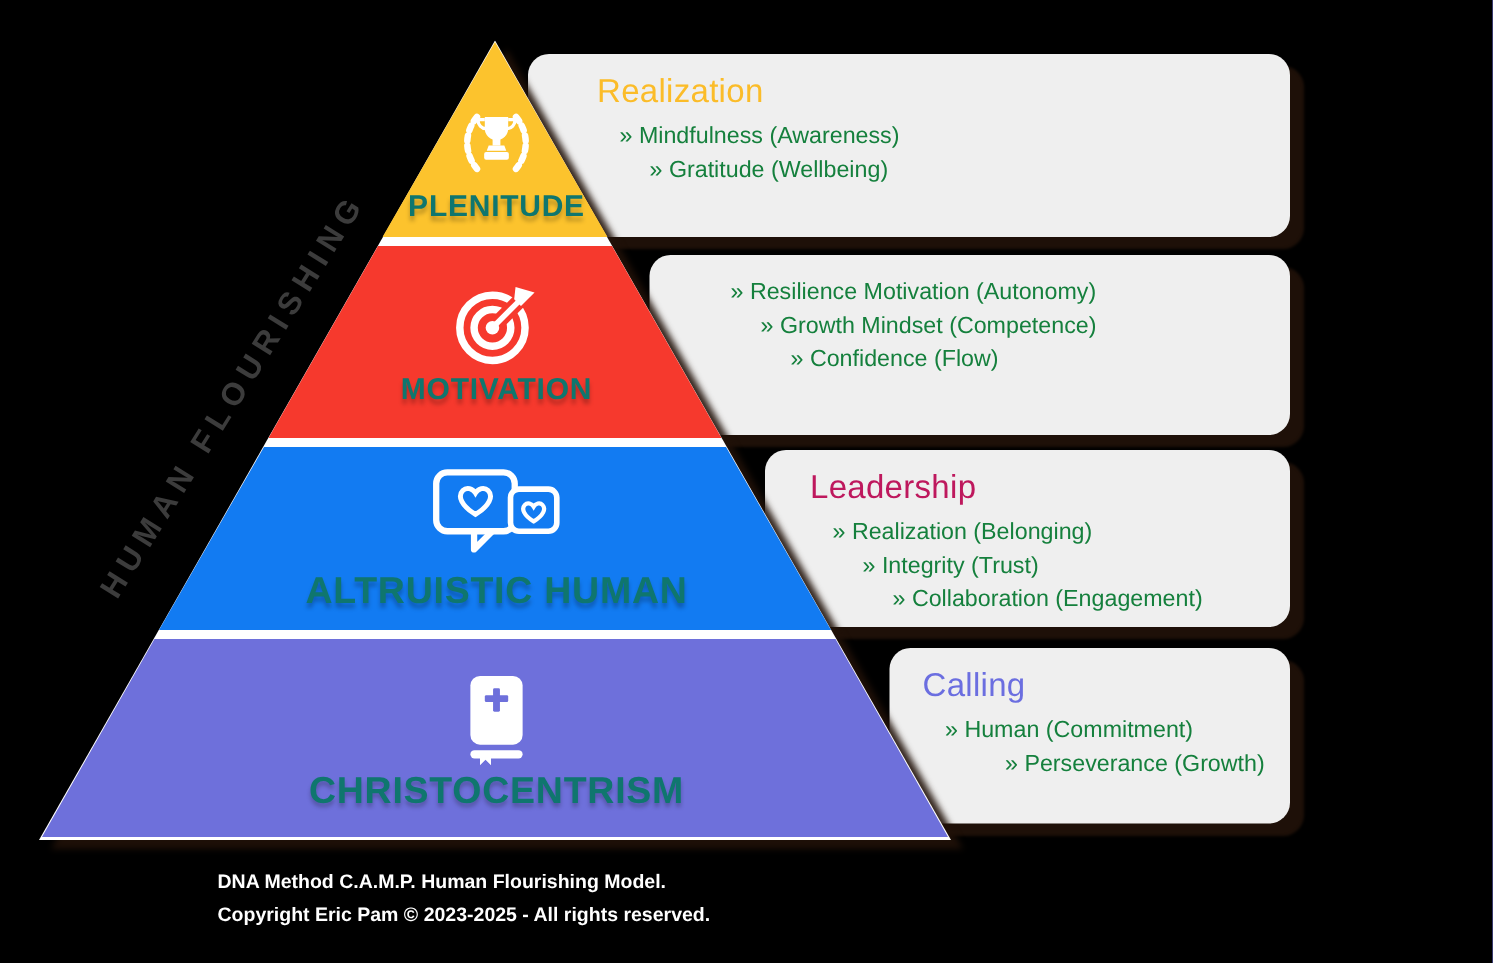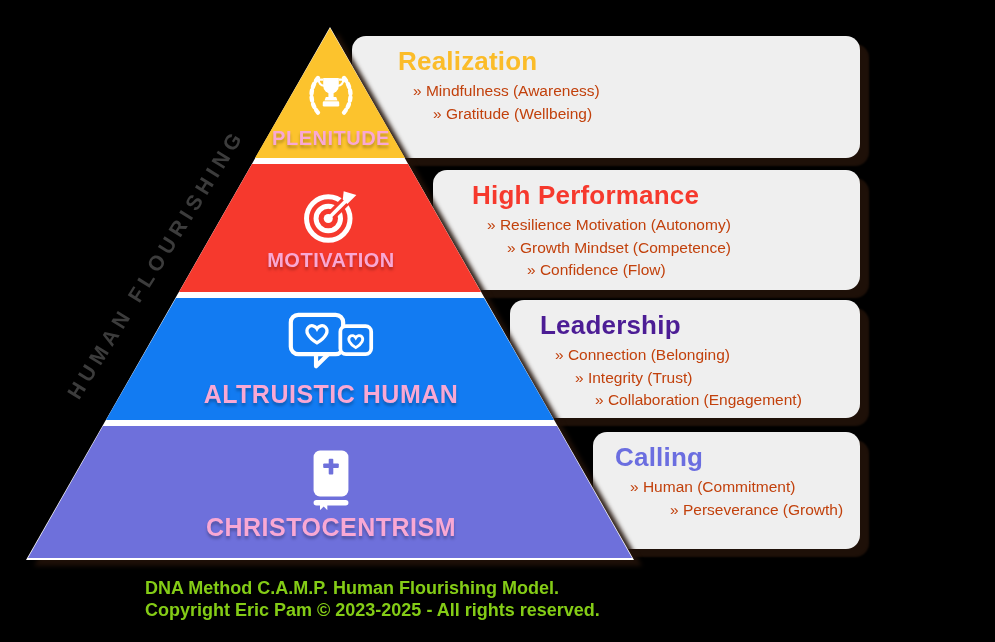--- a/index.html
+++ b/index.html
@@ -14,25 +14,25 @@
   .panel{
     position:absolute;background:#efefef;border-radius:14px;
     box-shadow:9px 8px 2px rgba(32,17,8,.95);
     z-index:1;padding-top:10px;box-sizing:border-box;
   }
   .panel1{left:352px;top:36px;width:508px;height:122px;--pad:46px;}
   .panel2{left:433px;top:170px;width:427px;height:120px;--pad:39px;}
   .panel3{left:510px;top:300px;width:350px;height:118px;--pad:30px;}
   .panel4{left:593px;top:432px;width:267px;height:117px;--pad:22px;}
   .p-head{
-    margin-left:var(--pad);font-size:26px;font-weight:bold;
+    margin-left:var(--pad);font-size:22px;font-weight:normal;
     line-height:30px;letter-spacing:.2px;white-space:nowrap;
   }
   .p-item{
-    font-size:15.5px;line-height:22.5px;color:#c2410c;white-space:nowrap;
+    font-size:15.5px;line-height:22.5px;color:#15803d;white-space:nowrap;
   }
   .p-items{margin-top:4px;}
   .it0{margin-left:calc(var(--pad) + 15px);}
   .it1{margin-left:calc(var(--pad) + 35px);}
   .it2{margin-left:calc(var(--pad) + 55px);}
 
   
   .pyr{position:absolute;inset:0;z-index:2;pointer-events:none;}
   .pyr-shadow{position:absolute;inset:0;filter:drop-shadow(8px 6px 2px rgba(32,17,8,.9));}
   .pyr-white{
@@ -46,69 +46,68 @@
   .lv4{clip-path:polygon(103px 426px,557px 426px,632px 558px,28px 558px);}
 
   .lv-icon{position:absolute;left:331px;transform:translateX(-50%);line-height:0;}
   .ic1{top:68px;}
   .ic2{top:184px;}
   .ic3{top:312px;}
   .ic4{top:448px;}
 
   .lv-label{
     position:absolute;left:331px;transform:translateX(-50%);
-    color:#f9a8d4;font-weight:bold;white-space:nowrap;letter-spacing:.5px;
+    color:#0f766e;font-weight:bold;white-space:nowrap;letter-spacing:.5px;
     text-shadow:0 3px 3px rgba(0,0,0,.25);
   }
   .lb1{top:127px;font-size:20px;}
   .lb2{top:249px;font-size:20px;}
   .lb3{top:380px;font-size:25px;}
   .lb4{top:513px;font-size:25px;}
 
   
   .side-label{
     position:absolute;left:-34px;top:252px;width:380px;z-index:3;
     transform:rotate(-58deg);text-align:center;white-space:nowrap;
     font-size:21px;font-weight:bold;letter-spacing:5px;color:#3c3c3c;
   }
 
   
   .footer{
     position:absolute;left:145px;top:577px;width:400px;z-index:3;
-    text-align:center;color:#84cc16;font-weight:bold;
-    font-size:18px;line-height:22px;
+    color:#ffffff;font-weight:bold;
+    font-size:13px;line-height:22px;
   }
   .footer div{white-space:nowrap;}
 </style>
 </head>
 <body>
 
 <div class="canvas">
 
   <div class="panel panel1">
     <div class="p-head" style="color: rgb(251, 188, 41);">Realization</div>
     <div class="p-items">
       <div class="p-item it0">» Mindfulness (Awareness)</div>
       <div class="p-item it1">» Gratitude (Wellbeing)</div>
     </div>
   </div>
 
   <div class="panel panel2">
-    <div class="p-head" style="color: rgb(246, 57, 45);">High Performance</div>
     <div class="p-items">
       <div class="p-item it0">» Resilience Motivation (Autonomy)</div>
       <div class="p-item it1">» Growth Mindset (Competence)</div>
       <div class="p-item it2">» Confidence (Flow)</div>
     </div>
   </div>
 
   <div class="panel panel3">
-    <div class="p-head" style="color: #4c1d95;">Leadership</div>
+    <div class="p-head" style="color: #be185d;">Leadership</div>
     <div class="p-items">
-      <div class="p-item it0">» Connection (Belonging)</div>
+      <div class="p-item it0">» Realization (Belonging)</div>
       <div class="p-item it1">» Integrity (Trust)</div>
       <div class="p-item it2">» Collaboration (Engagement)</div>
     </div>
   </div>
 
   <div class="panel panel4">
     <div class="p-head" style="color: rgb(107, 110, 224);">Calling</div>
     <div class="p-items">
       <div class="p-item it0">» Human (Commitment)</div>
       <div class="p-item it2">» Perseverance (Growth)</div>

